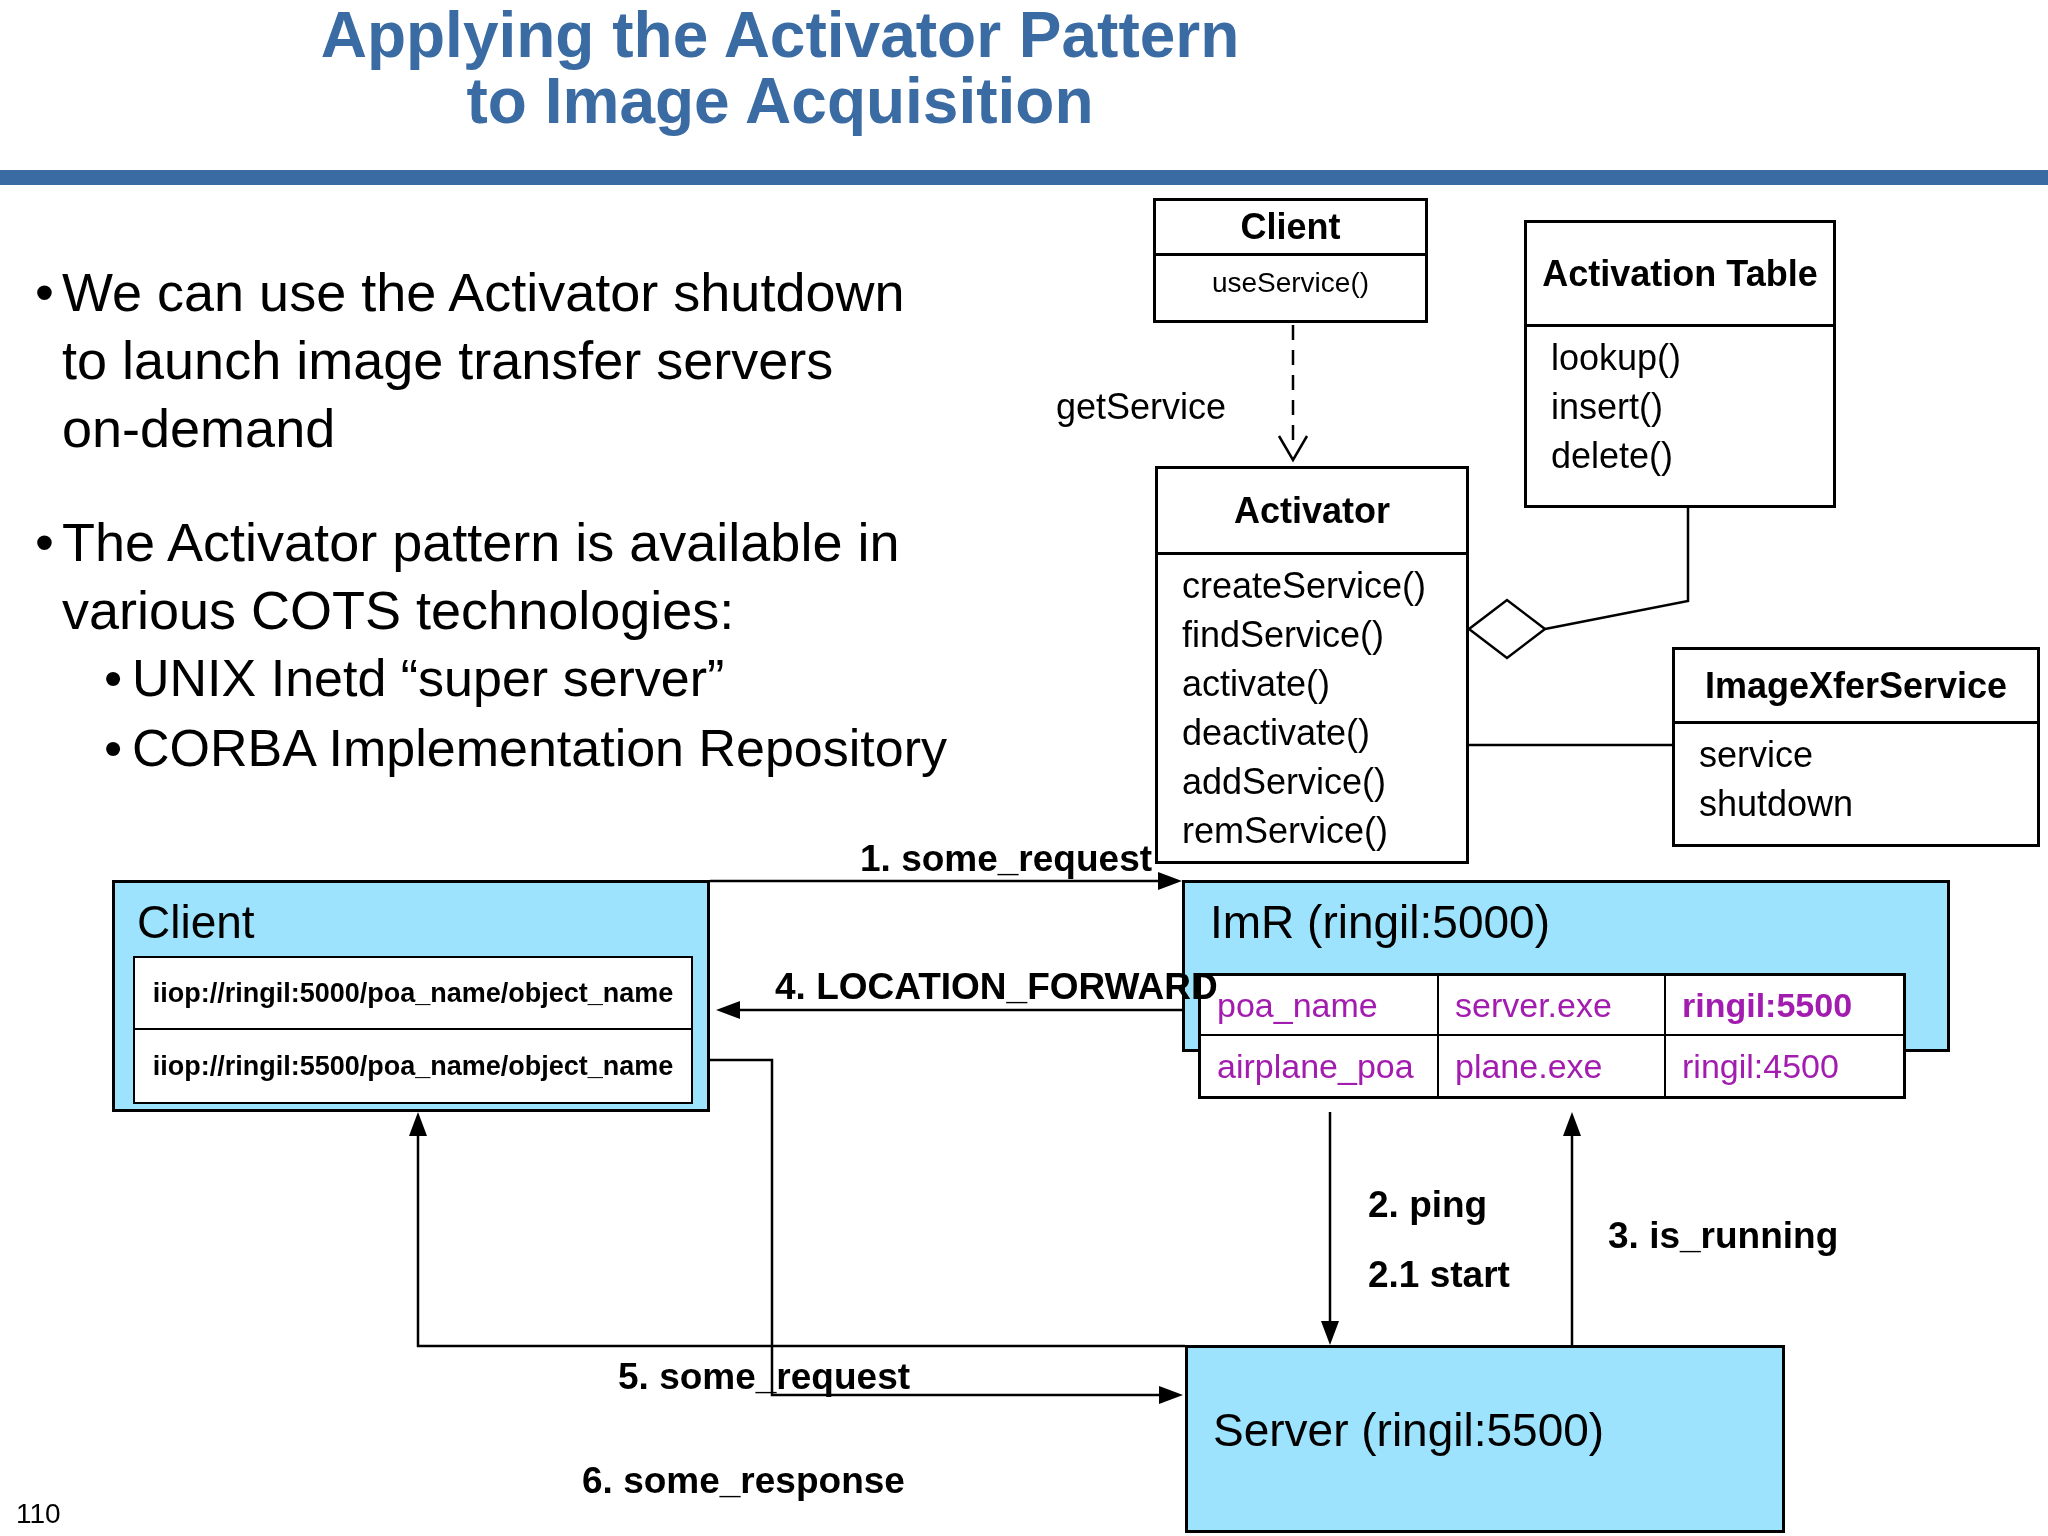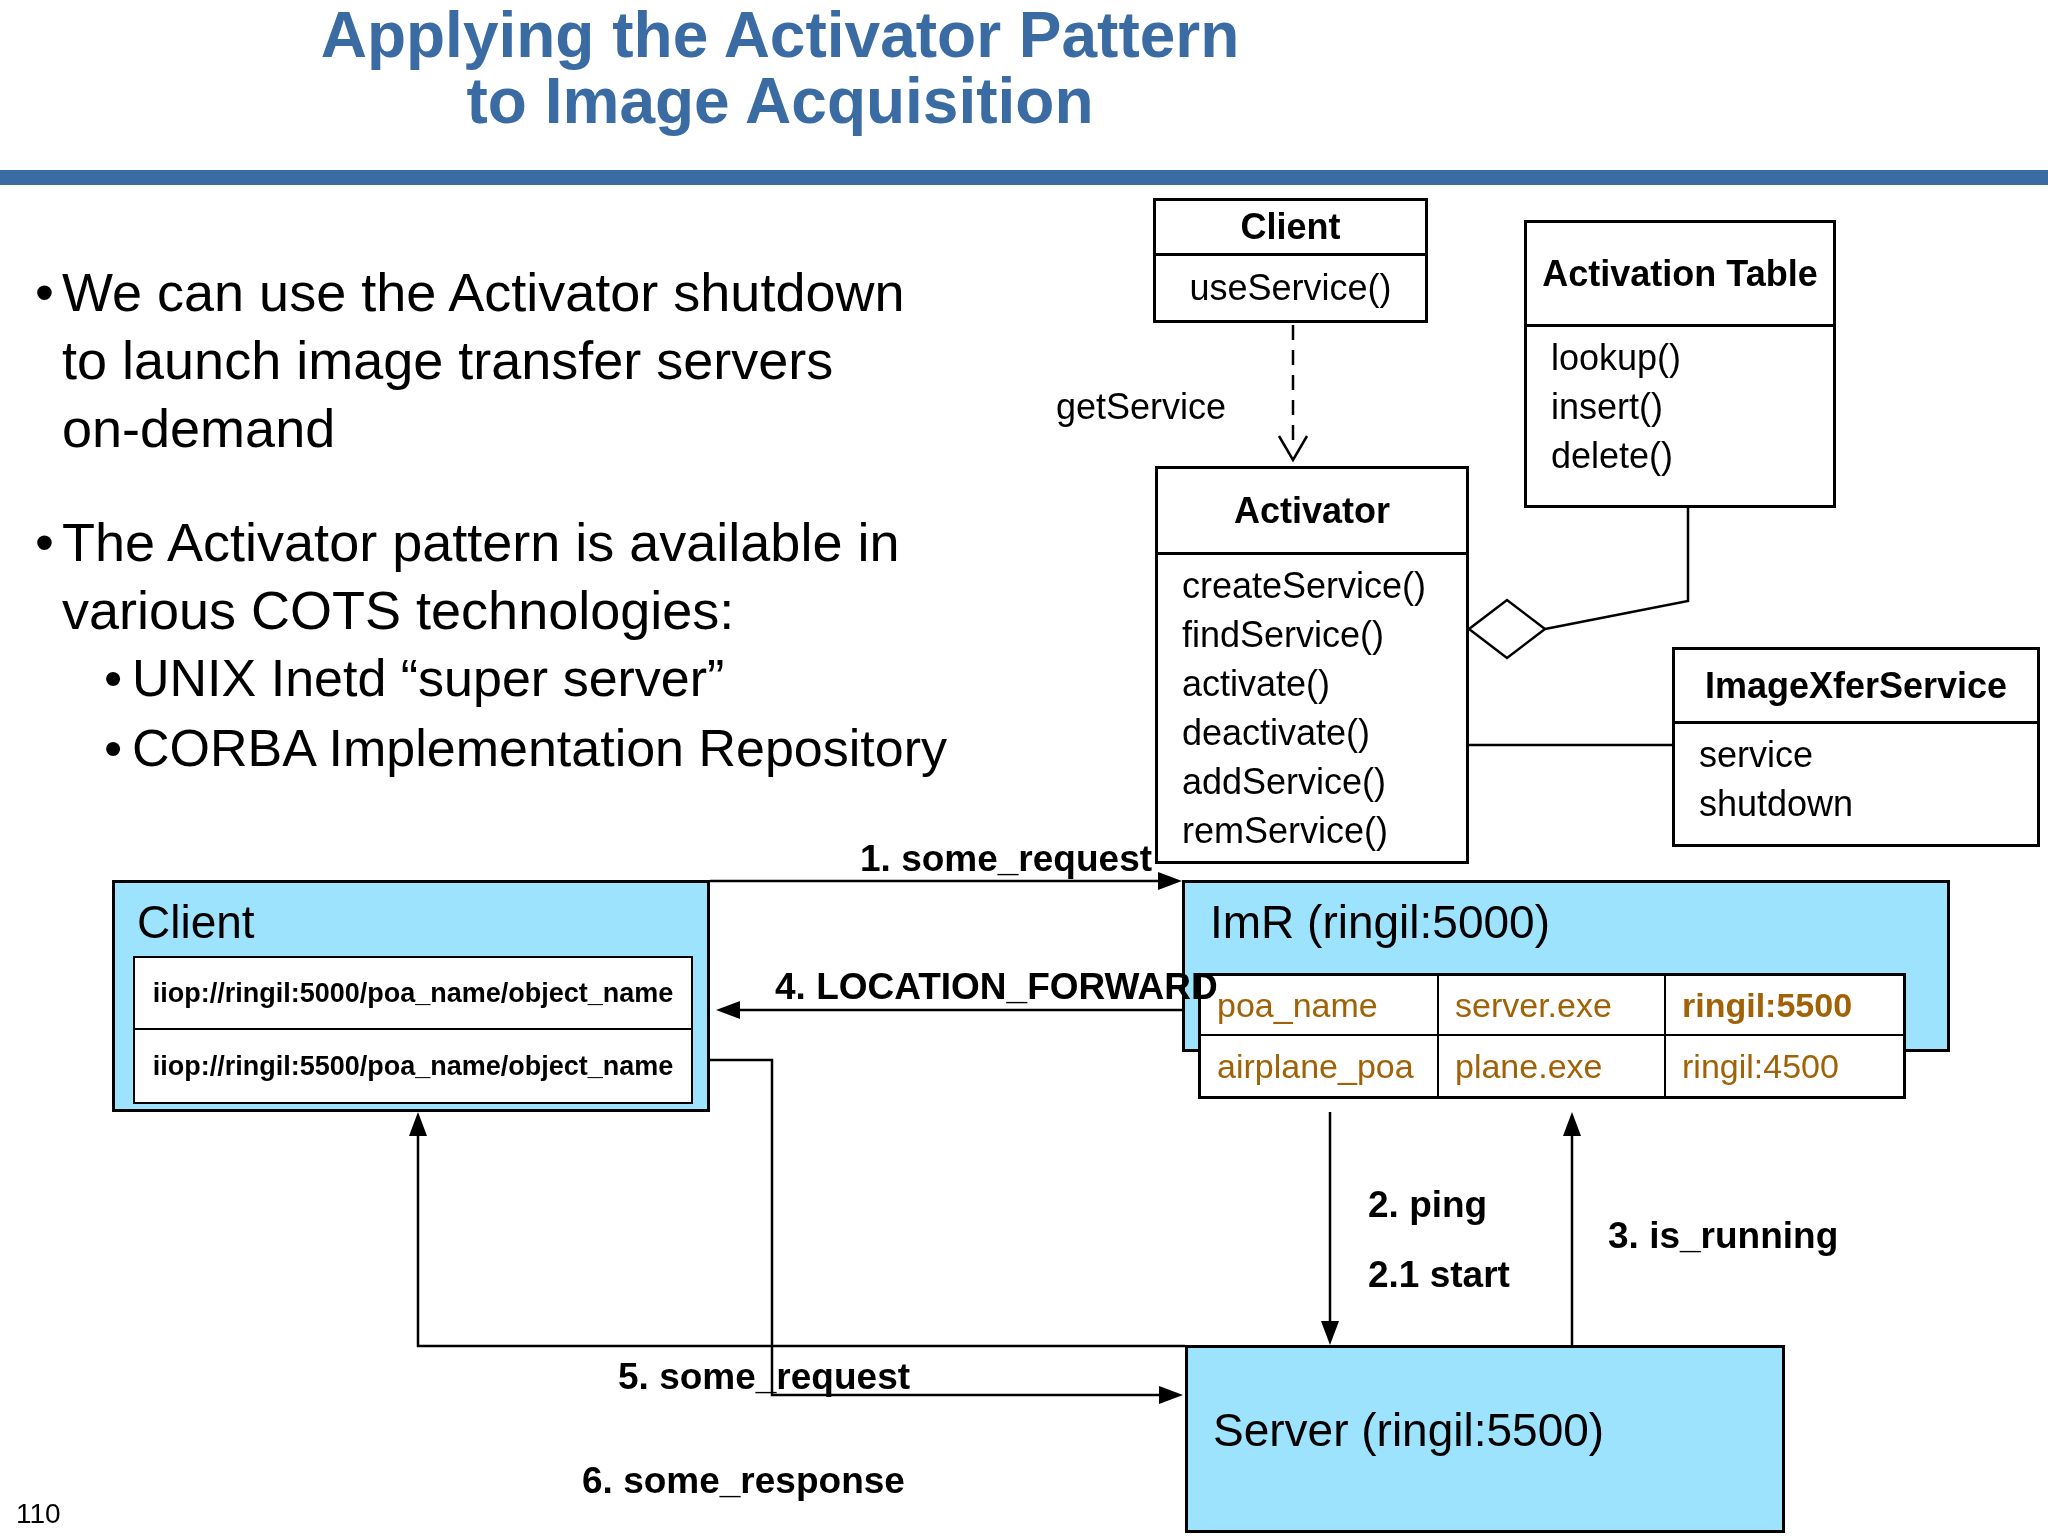--- a/index.html
+++ b/index.html
@@ -20,37 +20,37 @@
   .bul { z-index:2; font-size:54px; line-height:60px; white-space:nowrap; }
   .dotted::before { content:"\2022"; position:absolute; left:-27px; }
   .sub { font-size:52px; }
   .sub.dotted::before { left:-28px; }
 
   
   .cls { border:3px solid #000; background:#fff; z-index:2; box-sizing:border-box; }
   .cls .hd { border-bottom:3px solid #000; display:flex; align-items:center; justify-content:center;
     font-weight:bold; font-size:36px; box-sizing:border-box; }
   .cls .mth { font-size:36px; line-height:49px; padding:6px 0 0 24px; }
-  .cls .mth-c { font-size:36px; text-align:center; }
+  .cls .mth-c { font-size:28px; text-align:center; }
   .lbl36 { font-size:36px; z-index:2; white-space:nowrap; }
 
   
   .flow { background:#9de3fd; border:3px solid #000; box-sizing:border-box; z-index:2; }
   .flow .ttl { font-size:46px; padding:12px 0 0 22px; }
   .iiop-rows { position:absolute; left:18px; top:73px; width:560px; background:#fff;
     border:2px solid #000; box-sizing:border-box; }
   .iiop-row { height:72px; display:flex; align-items:center; justify-content:center;
     font-weight:bold; font-size:27px; box-sizing:border-box; }
   .iiop-row:first-child { border-bottom:2px solid #000; }
   .imr-table { position:absolute; left:13px; top:90px; width:708px; height:126px;
     background:#fff; border:3px solid #000; box-sizing:border-box;
     display:grid; grid-template-columns:238px 227px 1fr; grid-template-rows:1fr 1fr; }
   .imr-cell { border-right:2px solid #000; border-bottom:2px solid #000;
     display:flex; align-items:center; padding-left:16px;
-    color:#a16207; font-size:34px; box-sizing:border-box; }
+    color:#a21caf; font-size:34px; box-sizing:border-box; }
   .imr-cell.last-col { border-right:none; }
   .imr-cell.last-row { border-bottom:none; }
   .imr-cell.bold { font-weight:bold; }
 
   
   .alabel { font-size:37px; font-weight:bold; z-index:2; white-space:nowrap; }
 
   .page-num { left:16px; top:1498px; font-size:28px; z-index:2; }
 </style>
 </head>

